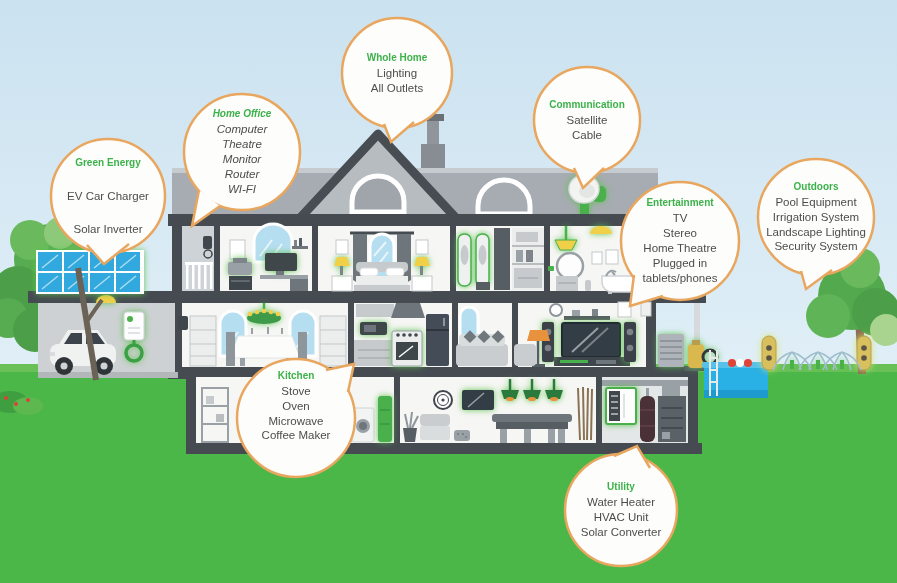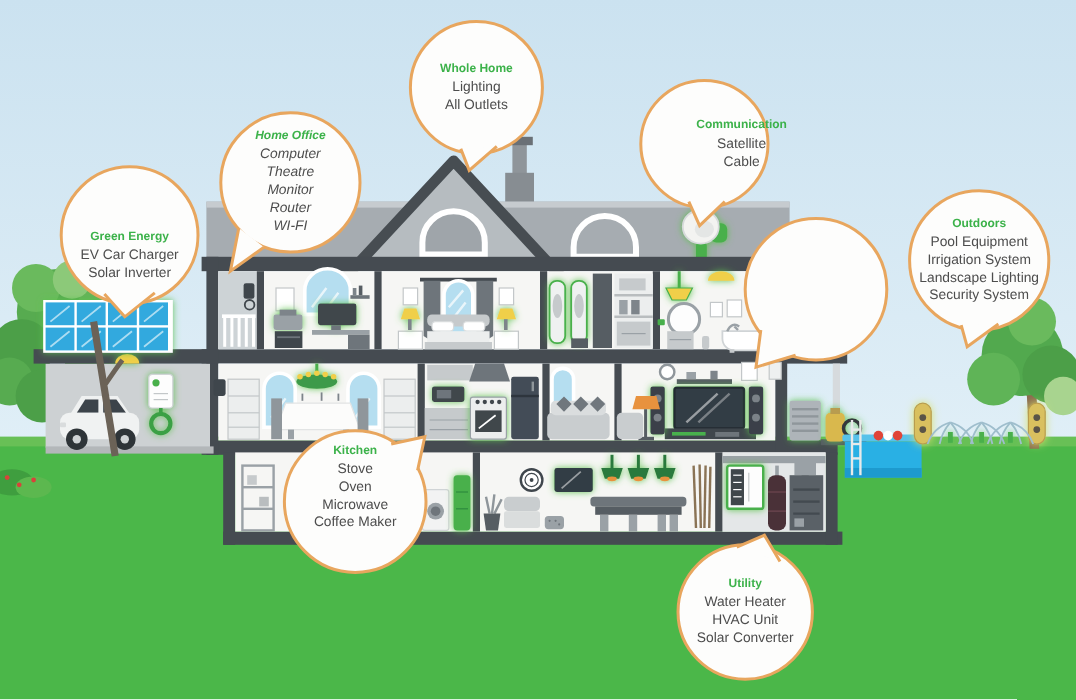--- a/index.html
+++ b/index.html
@@ -528,47 +528,54 @@
     <path d="M634,275 L630,306 L663,296" fill="#FDFDFC"></path>
     <circle cx="816" cy="217" r="58" fill="#FDFDFC"></circle>
     <path d="M801,271 L806,289 L832,270" fill="#FDFDFC"></path>
     <circle cx="296" cy="418" r="59" fill="#FDFDFC"></circle>
     <path d="M326,370 L354,364 L348,392" fill="#FDFDFC"></path>
     <circle cx="621" cy="510" r="56" fill="#FDFDFC"></circle>
     <path d="M614,456 L637,446 L650,468" fill="#FDFDFC"></path>
   </g>
 </svg>
 
-<div class="bubble" style="left:51px;top:156px;width:114px;height:114px;">
+<div class="bubble" style="left:51px;top:139px;width:114px;height:114px;gap:18px;">
   <span class="t">Green Energy</span>
   <span class="i">EV Car Charger</span>
   <span class="i">Solar Inverter</span>
 </div>
 
 <div class="bubble" style="left:184px;top:94px;width:116px;height:116px;font-style:italic;">
   <span class="t">Home Office</span>
   <span class="i">Computer</span>
   <span class="i">Theatre</span>
   <span class="i">Monitor</span>
   <span class="i">Router</span>
   <span class="i">WI-FI</span>
 </div>
 
 <div class="bubble" style="left:342px;top:18px;width:110px;height:110px;">
   <span class="t">Whole Home</span>
   <span class="i">Lighting</span>
   <span class="i">All Outlets</span>
 </div>
 
-<div class="bubble" style="left:534px;top:67px;width:106px;height:106px;margin-left:31px;">
+<div class="bubble" style="left:534px;top:67px;width:106px;height:106px;">
   <span class="t">Communication</span>
   <span class="i">Satellite</span>
   <span class="i">Cable</span>
 </div>
 
+<div class="bubble" style="left:621px;top:182px;width:118px;height:118px;">
+  <span class="t">Entertainment</span>
+  <span class="i">TV</span>
+  <span class="i">Stereo</span>
+  <span class="i">Home Theatre</span>
+  <span class="i">Plugged in tablets/phones</span>
+</div>
 
 <div class="bubble" style="left:758px;top:159px;width:116px;height:116px;">
   <span class="t">Outdoors</span>
   <span class="i">Pool Equipment</span>
   <span class="i">Irrigation System</span>
   <span class="i">Landscape Lighting</span>
   <span class="i">Security System</span>
 </div>
 
 <div class="bubble" style="left:237px;top:347px;width:118px;height:118px;">

